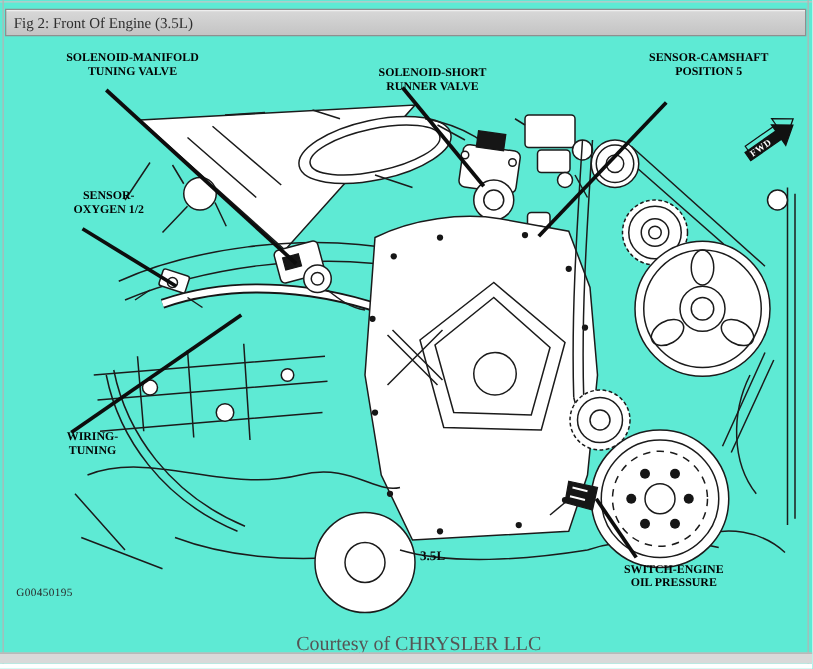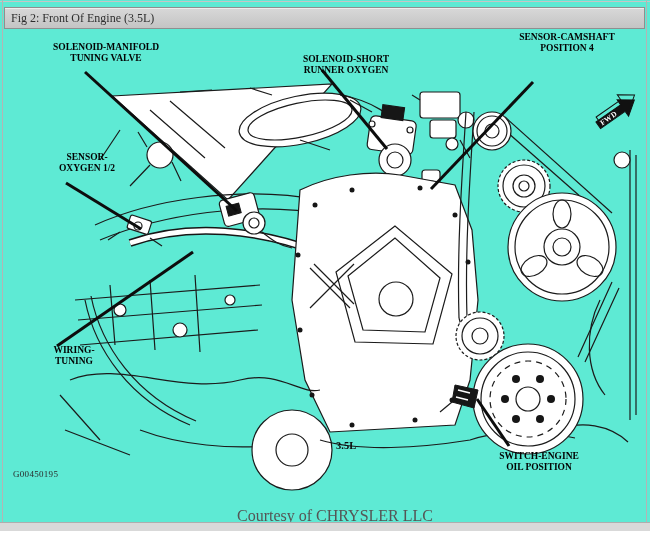--- a/index.html
+++ b/index.html
@@ -190,37 +190,37 @@
     <line class="leader" x1="57" y1="346" x2="193" y2="252"></line>
     <line class="leader" x1="509" y1="446" x2="477" y2="399"></line>
   </svg>
 
   <div class="callout" style="left:20px;top:42px;width:118px;">
     <span>SOLENOID-MANIFOLD</span>
     <span>TUNING VALVE</span>
   </div>
   <div class="callout" style="left:258px;top:54px;width:122px;">
     <span>SOLENOID-SHORT</span>
-    <span>RUNNER OXYGEN</span>
-  </div>
-  <div class="callout" style="left:478px;top:32px;width:124px;">
+    <span>RUNNER VALVE</span>
+  </div>
+  <div class="callout" style="left:478px;top:42px;width:124px;">
     <span>SENSOR-CAMSHAFT</span>
-    <span>POSITION 4</span>
+    <span>POSITION 5</span>
   </div>
   <div class="callout" style="left:16px;top:152px;width:88px;">
     <span>SENSOR-</span>
     <span>OXYGEN 1/2</span>
   </div>
   <div class="callout" style="left:16px;top:345px;width:62px;">
     <span>WIRING-</span>
     <span>TUNING</span>
   </div>
   <div class="callout" style="left:448px;top:451px;width:128px;">
     <span>SWITCH-ENGINE</span>
-    <span>OIL POSITION</span>
+    <span>OIL PRESSURE</span>
   </div>
 
   <div class="engine-size" style="left:336px;top:440px;text-align:right;">3.5L</div>
   <div class="fig-code" style="left:13px;top:469px;">G00450195</div>
   <div class="credit" style="top:507px;">Courtesy of CHRYSLER LLC</div>
 
   <div class="edge-bottom"></div>
 </div>
 
 </body></html>

